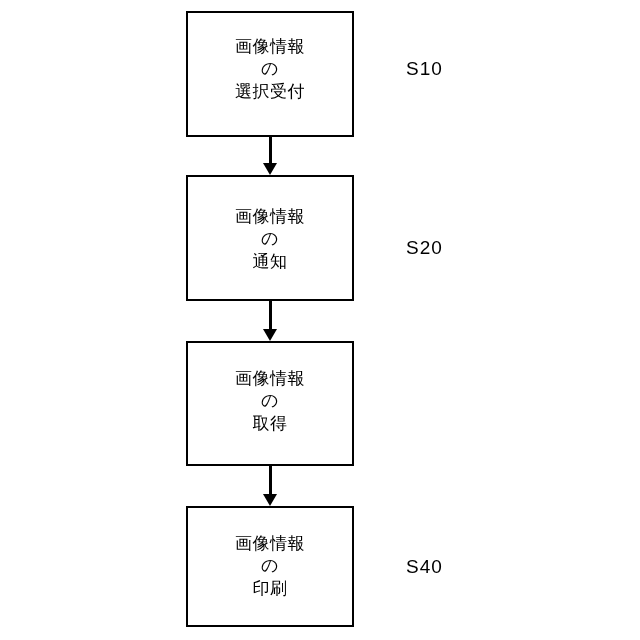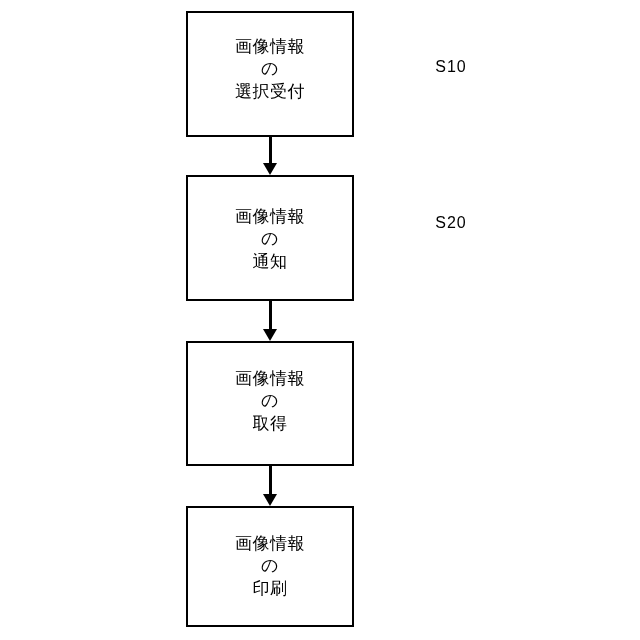--- a/index.html
+++ b/index.html
@@ -84,27 +84,27 @@
   #arrow-3 { top: 466px; height: 40px; }
   #arrow-3 .shaft { height: 30px; }
   #arrow-3 .head  { top: 28px; }
 
   
   .step-label {
     position: absolute;
     left: 406px;
     width: 90px;
     font-family: "Liberation Sans", "DejaVu Sans", sans-serif;
-    font-size: 16px;
+    font-size: 19px;
     letter-spacing: 1px;
     color: #000000;
-    text-align: center;
+    text-align: left;
   }
   #label-s10 { top: 58px; }
-  #label-s20 { top: 214px; }
+  #label-s20 { top: 237px; }
   #label-s30 { top: 388px; }
   #label-s40 { top: 556px; }
 </style>
 </head>
 <body>
 
 <div id="canvas">
 
   <div class="flow-box" id="box-s10">
     <div class="flow-box-text">画像情報
@@ -139,14 +139,15 @@
   <div class="connector" id="arrow-3">
     <div class="shaft"></div>
     <div class="head"></div>
   </div>
 
   <div class="flow-box" id="box-s40">
     <div class="flow-box-text">画像情報
 の
 印刷</div>
   </div>
+  <div class="step-label" id="label-s40">S40</div>
 
 </div>
 
 </body></html>

